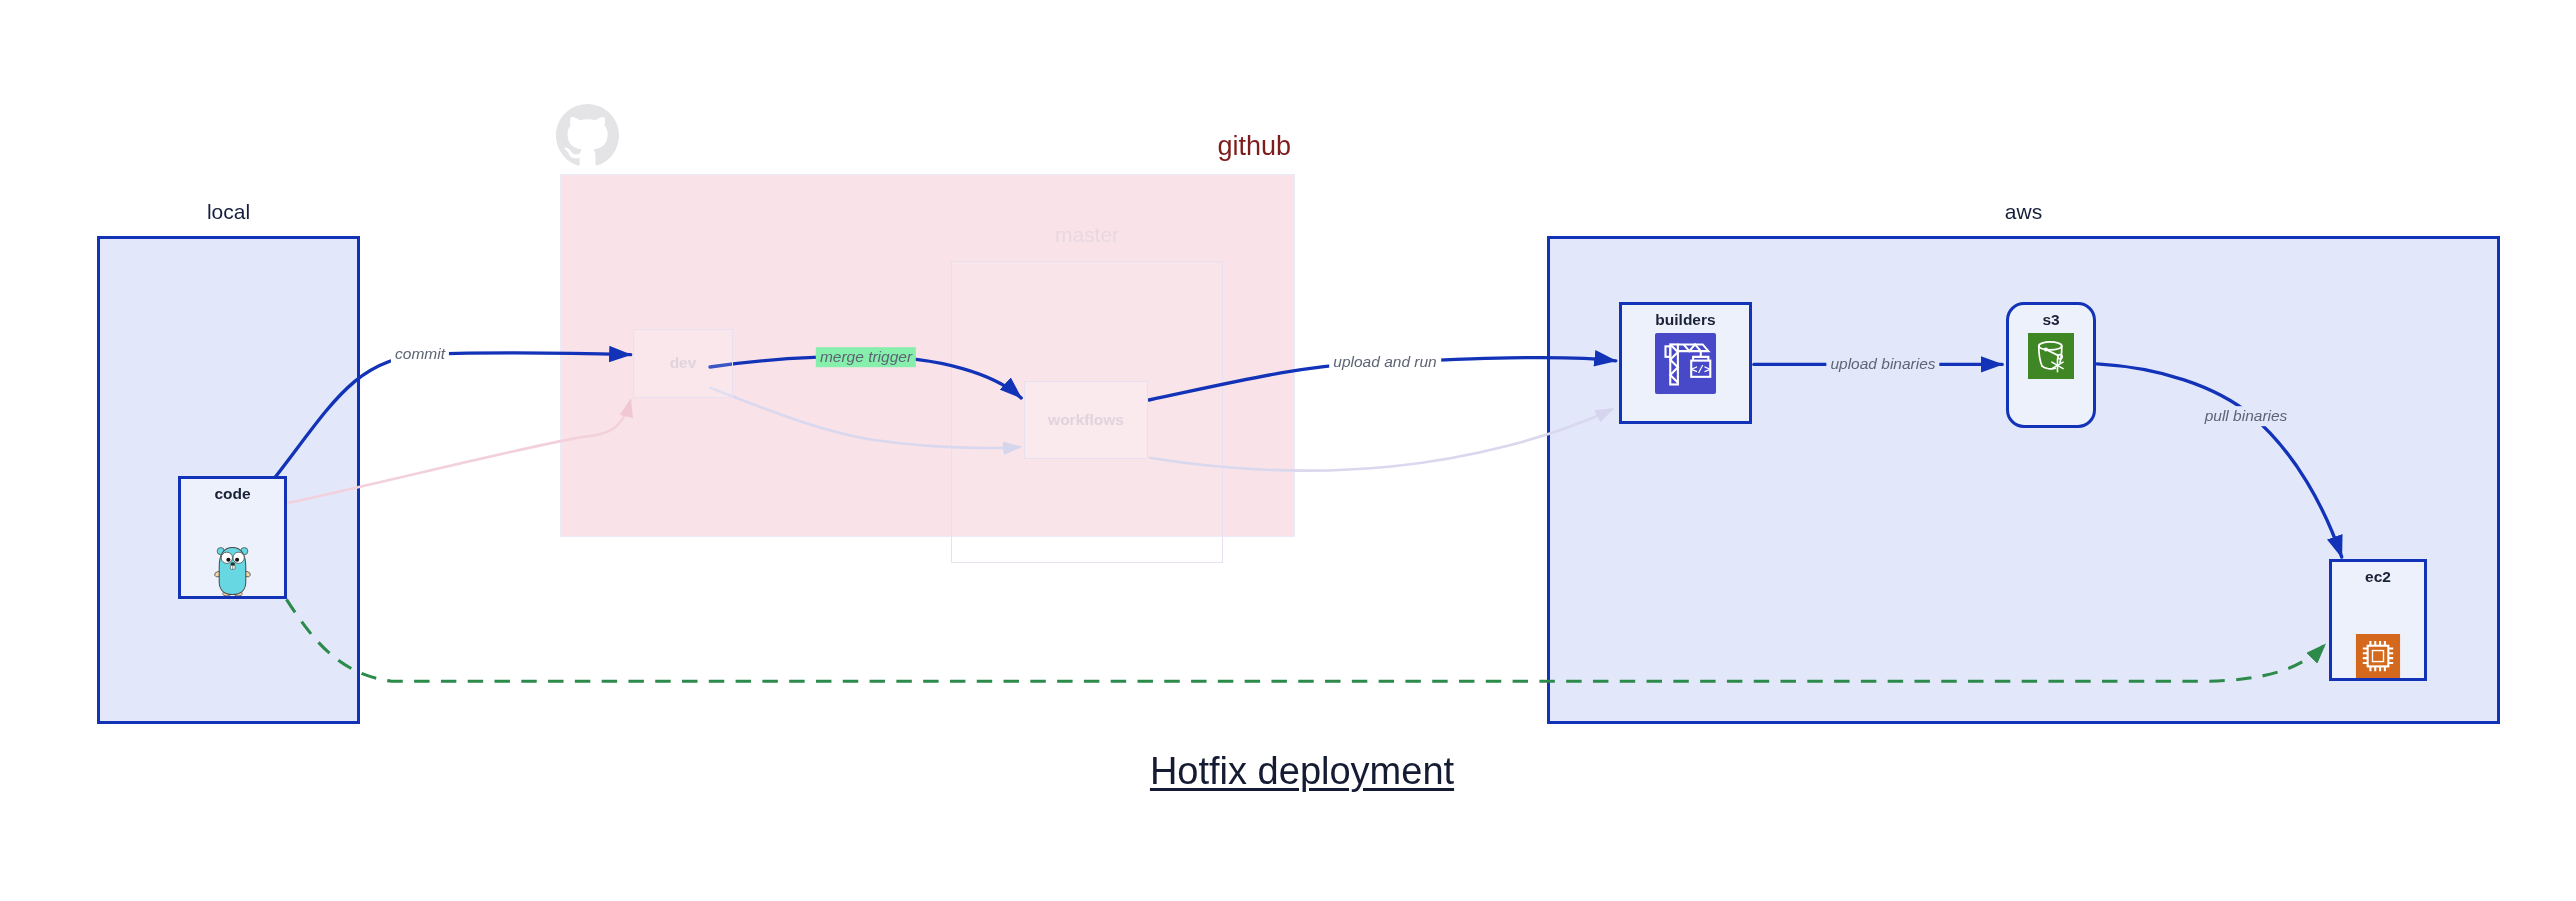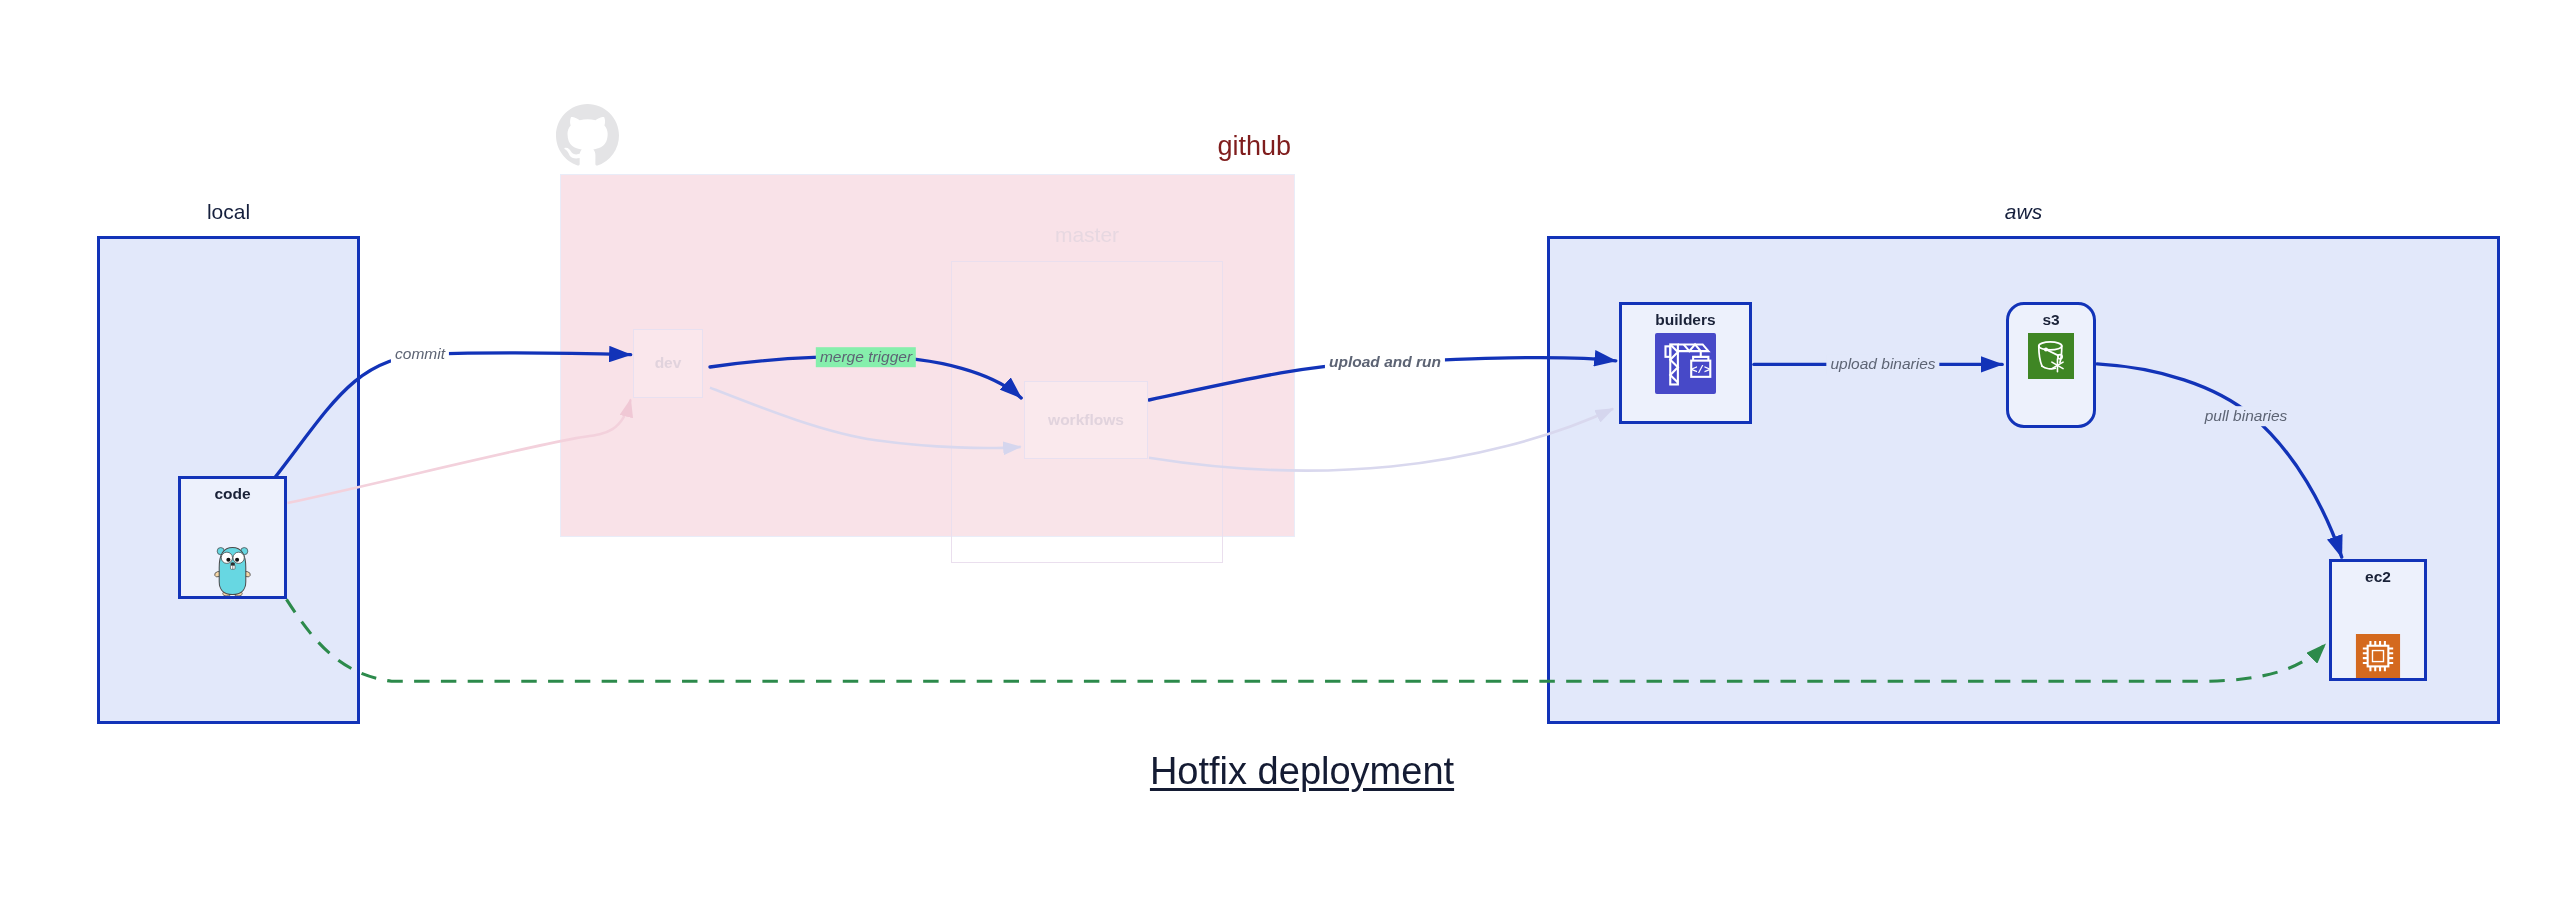--- a/index.html
+++ b/index.html
@@ -8,55 +8,55 @@
 
   
   .group-box{position:absolute;box-sizing:border-box;z-index:0;}
   #group-local{left:97px;top:236px;width:263px;height:488px;background:#e2e8fa;border:3.1px solid #1233b8;}
   #group-aws{left:1547px;top:236px;width:953px;height:488px;background:#e2e8fa;border:3.1px solid #1233b8;}
   #region-github{left:560px;top:174px;width:735px;height:363px;background:#f9e2e8;border:1px solid #e9ecf8;}
   #box-master{left:951px;top:261px;width:272px;height:302px;border:1.5px solid #eadfee;background:rgba(255,255,255,0.07);}
 
   .group-label{position:absolute;z-index:0;color:#16203d;font-size:21px;line-height:1;text-align:center;}
   #label-local{left:97px;top:201px;width:263px;}
-  #label-aws{left:1547px;top:201px;width:953px;font-style:italic;}
+  #label-aws{left:1547px;top:201px;width:953px;}
   #label-github{left:1082px;top:133px;width:209px;text-align:right;color:#7f1d1d;font-size:27px;}
   #label-master{left:951px;top:224px;width:272px;color:#e7d8e1;}
 
   #github-logo{position:absolute;left:556px;top:104px;width:63px;height:63px;z-index:0;}
 
   
   #edges{position:absolute;left:0;top:0;z-index:1;}
   .edge-bold{stroke:#1233b8;stroke-width:6.5;fill:none;stroke-linecap:round;}
   .edge-green{stroke:#2c8a4b;stroke-width:6;fill:none;stroke-dasharray:30 22;}
   .edge-pink{stroke:#f3d1dc;stroke-width:5;fill:none;}
   .edge-lav{stroke:#d9d8ee;stroke-width:5;fill:none;}
 
   
   .edge-label{position:absolute;transform:translate(-50%,-50%);z-index:2;font-style:italic;
               font-size:15.5px;color:#5d6474;padding:0.5px 4.1px;white-space:nowrap;line-height:1.2;}
   #el-commit{left:420px;top:354px;background:#ffffff;}
   #el-merge{left:866px;top:357px;background:#86efac;}
-  #el-uploadrun{left:1385px;top:362px;background:#ffffff;font-weight:bold;}
+  #el-uploadrun{left:1385px;top:362px;background:#ffffff;}
   #el-uploadbin{left:1883px;top:364px;background:#e2e8fa;}
   #el-pullbin{left:2246px;top:416px;background:#e2e8fa;}
 
   
   .node{position:absolute;box-sizing:border-box;z-index:3;background:#edf1fc;border:3.6px solid #1233b8;
         display:flex;flex-direction:column;align-items:center;}
   .node .nlabel{font-weight:bold;font-size:15.5px;color:#1a2238;margin-top:6.2px;line-height:1.2;}
   .node .nicon{margin-top:3.1px;}
   #node-code{left:178px;top:476px;width:109px;height:123px;gap:38px;}
   #node-builders{left:1619px;top:302px;width:133px;height:122px;text-align:center;}
   #node-s3{left:2006px;top:302px;width:90px;height:126px;border-radius:18px;}
   #node-ec2{left:2329px;top:559px;width:98px;height:122px;gap:44px;}
 
   .node.faded{background:rgba(255,255,255,0.18);border:1.5px solid #e8e0f0;justify-content:center;}
   .node.faded .nlabel{color:#e1d3dd;margin-top:0;}
-  #node-dev{left:633px;top:329px;width:70px;height:69px;}
+  #node-dev{left:633px;top:329px;width:100px;height:69px;}
   #node-workflows{left:1024px;top:381px;width:124px;height:78px;}
 
   
   #diagram-title{position:absolute;left:50%;top:750px;transform:translateX(-50%);z-index:0;
                  font-size:38px;color:#141b33;text-decoration:underline;text-decoration-thickness:3.1px;
                  text-underline-offset:4.1px;white-space:nowrap;}
 </style>
 </head>
 <body>
 

